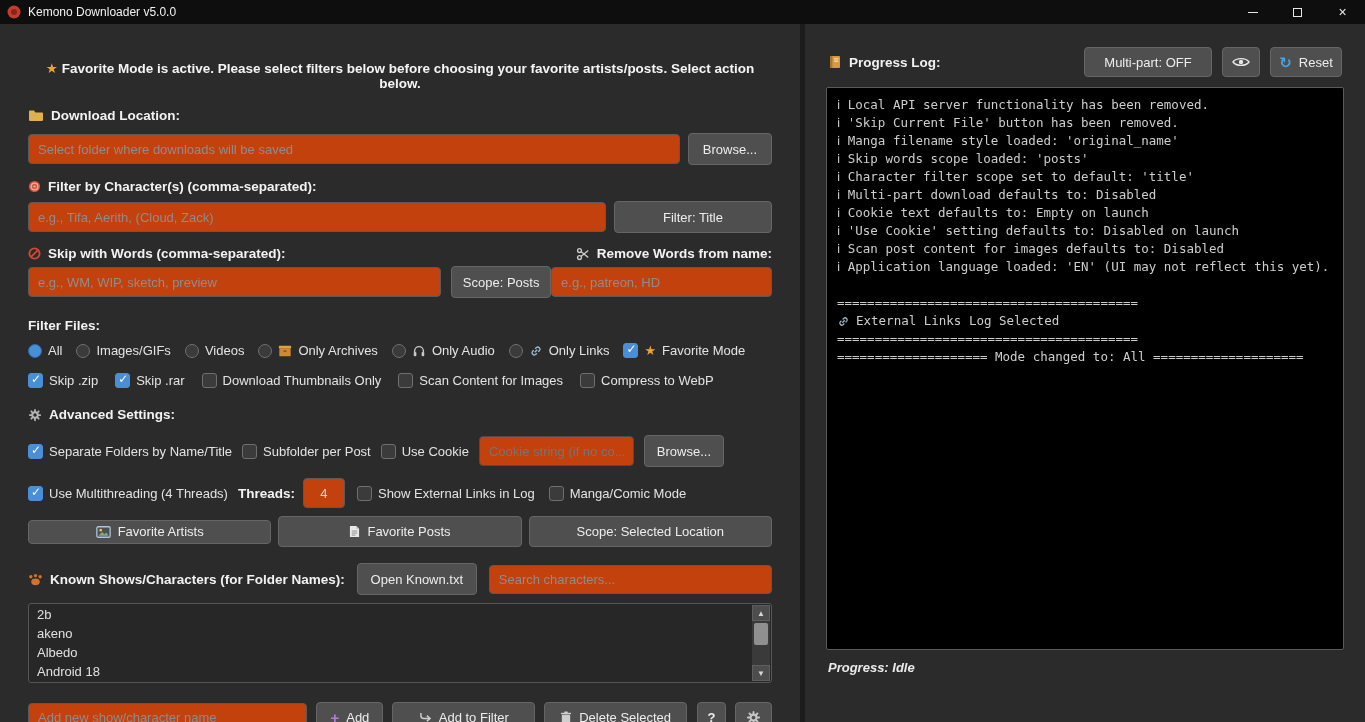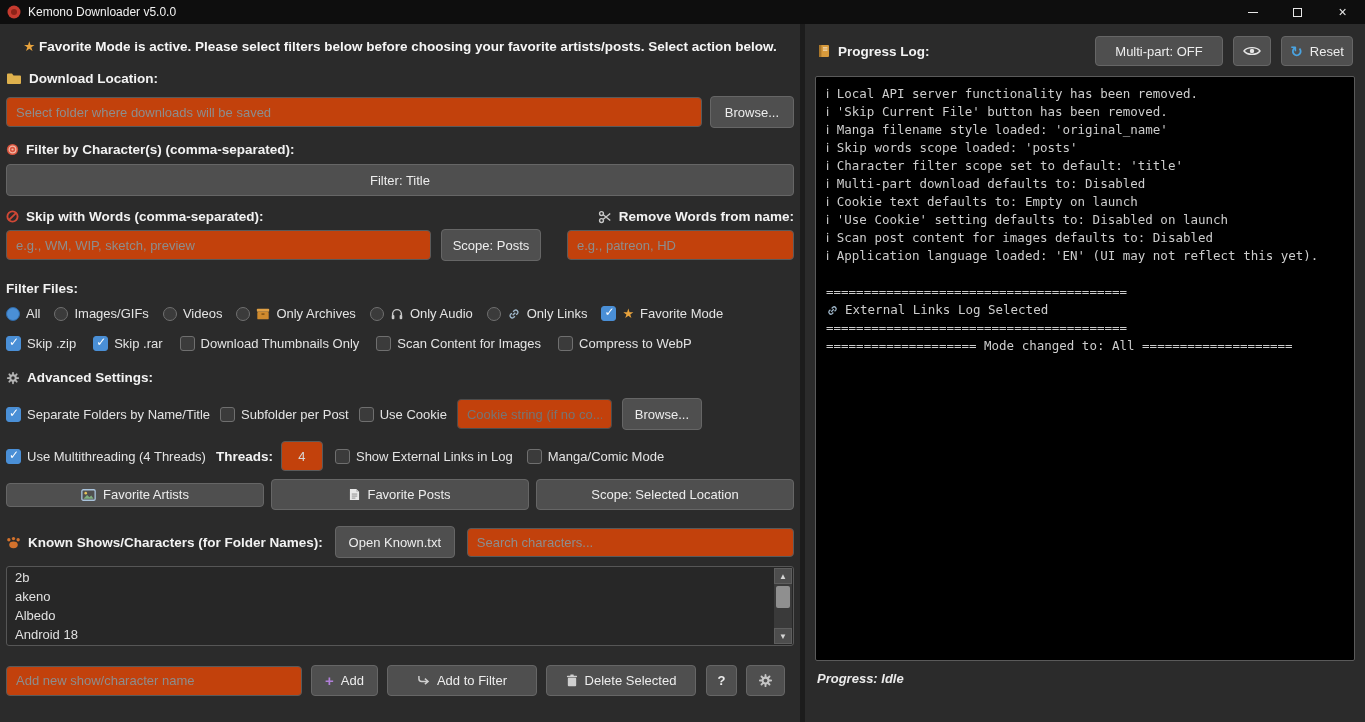--- a/index.html
+++ b/index.html
@@ -7,23 +7,23 @@
 body{background:#2b2b2b;font-family:"Liberation Sans","DejaVu Sans",sans-serif;color:#e3e3e3;font-size:13px;}
 
 .titlebar{height:24px;background:#0e0e0e;display:flex;align-items:center;gap:7px;padding-left:7px;}
 .tb-title{font-size:12px;color:#f2f2f2;}
 .win-btns{margin-left:auto;display:flex;height:24px;}
 .win-btn{width:45px;display:flex;align-items:center;justify-content:center;color:#e8e8e8;font-size:14px;cursor:default;}
 .win-btn .bar{width:10px;height:1px;background:#e8e8e8;display:block;}
 .win-btn .sq{width:9px;height:9px;border:1px solid #e8e8e8;display:block;}
 
 .main{display:flex;height:698px;}
-.left{width:800px;padding:6px;flex:none;}
+.left{width:800px;padding:28px;flex:none;}
 .splitter{width:5px;background:#1c1c1c;flex:none;}
-.right{flex:1;padding:10px;display:flex;flex-direction:column;}
+.right{flex:1;padding:21px;display:flex;flex-direction:column;}
 
 .banner{text-align:center;font-weight:bold;font-size:13.5px;margin:8px 0 17px;color:#f5f5f5;}
 .star{color:#e8a33d;}
 .sec{display:flex;align-items:center;gap:7px;font-weight:bold;font-size:13.5px;color:#f2f2f2;}
 .row{display:flex;align-items:center;}
 .input{height:30px;background:#c2410c;border:1px solid #5a5a5a;border-radius:4px;color:#d8d8d8;padding:0 9px;font-size:13px;font-family:inherit;outline:none;}
 .input::placeholder{color:#8d8d8d;}
 .input.dim{border-color:#4c4c4c;}
 .input.dim::placeholder{color:#757575;}
 .btn{height:32px;background:#4f4f4f;border:1px solid #666;border-radius:4px;color:#ededed;font-size:13px;font-family:inherit;padding:0 14px;display:inline-flex;align-items:center;justify-content:center;gap:7px;cursor:default;white-space:nowrap;}
@@ -102,20 +102,21 @@
 
   <div class="sec" style="margin-bottom:7px;">
     <svg viewBox="0 0 14 14" width="13" height="13">
           <circle cx="7" cy="7" r="6" fill="#d9553f"></circle>
           <circle cx="7" cy="7" r="3.6" fill="none" stroke="#f2b8a6" stroke-width="1.4"></circle>
           <circle cx="7" cy="7" r="1.2" fill="#f2b8a6"></circle>
         </svg>
     <span>Filter by Character(s) (comma-separated):</span>
   </div>
   <div class="row" style="margin-bottom:13px;gap:8px;">
+    <input class="input" style="width: 578px;" placeholder="e.g., Tifa, Aerith, (Cloud, Zack)">
     <button class="btn grow">
           <span>Filter: Title</span>
         </button>
   </div>
 
   <div class="row" style="margin-bottom:5px;">
     <div class="sec">
       <svg viewBox="0 0 14 14" width="13" height="13">
             <circle cx="7" cy="7" r="5.5" fill="none" stroke="#d14836" stroke-width="2"></circle>
             <line x1="3.3" y1="10.7" x2="10.7" y2="3.3" stroke="#d14836" stroke-width="2"></line>

